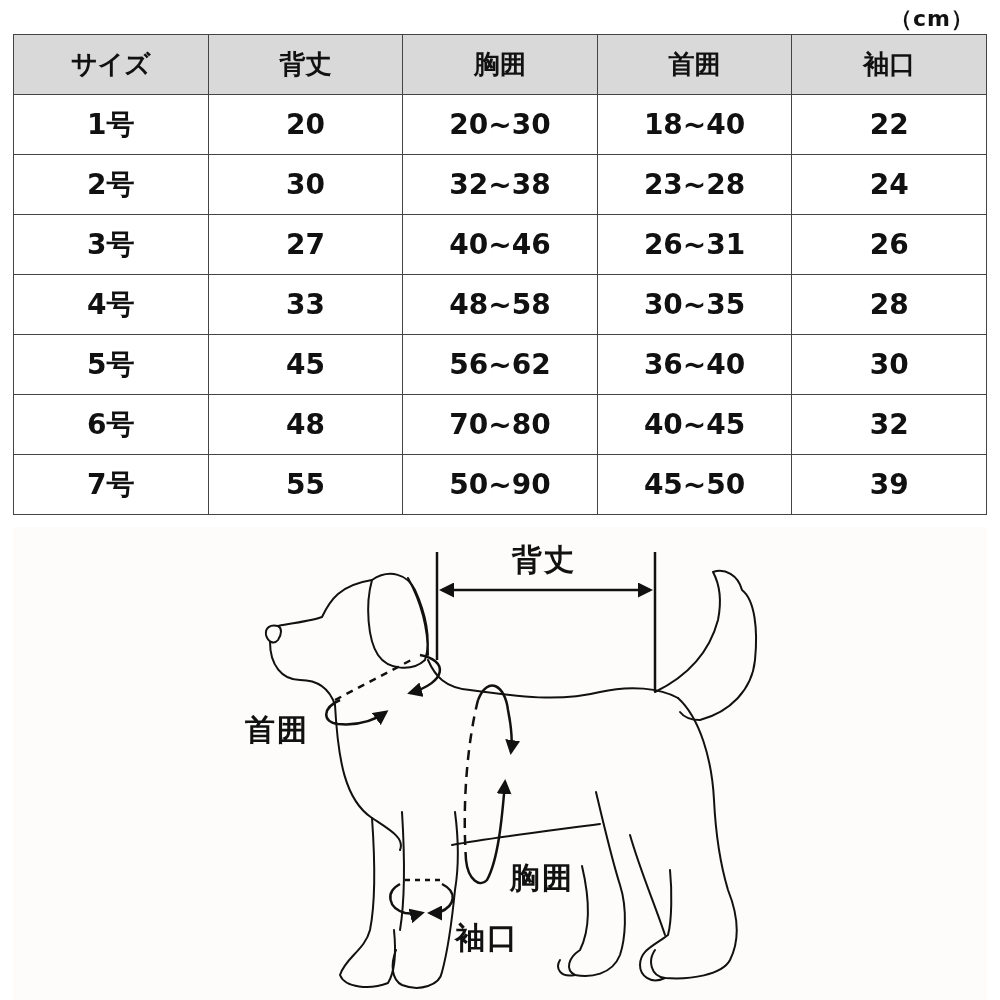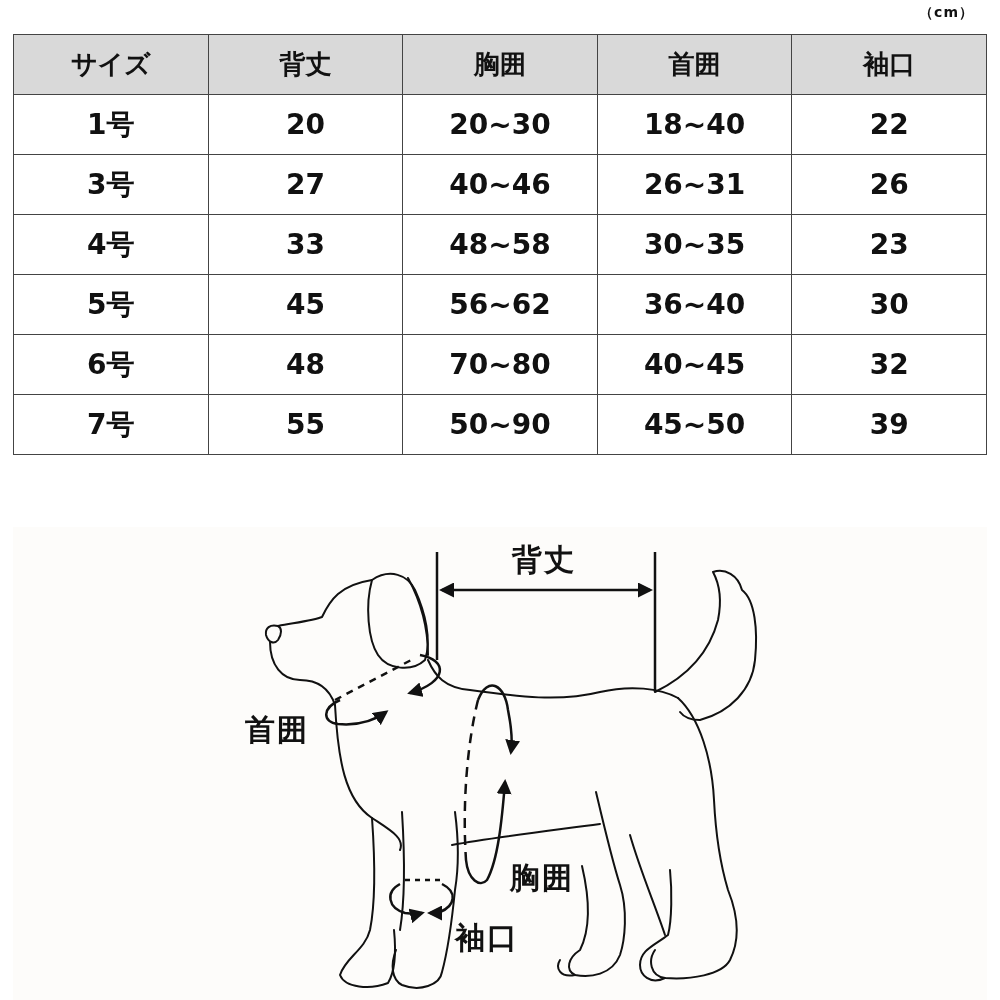--- a/index.html
+++ b/index.html
@@ -1,18 +1,18 @@
 <!DOCTYPE html>
 <html><head>
 <meta charset="utf-8">
 <style>
   html, body { margin: 0; padding: 0; background: #ffffff; }
   body { width: 1000px; height: 1000px; position: relative; overflow: hidden;
          font-family: "DejaVu Sans", "Liberation Sans", sans-serif; color: #111; }
-  .unit { position: absolute; top: 4px; right: 26px; font-size: 14px; font-weight: bold; letter-spacing: 1px; }
+  .unit { position: absolute; top: 4px; right: 26px; font-size: 22px; font-weight: bold; letter-spacing: 1px; }
   table.size { position: absolute; left: 13px; top: 34px; width: 974px; border-collapse: collapse; table-layout: fixed; }
   table.size th, table.size td { border: 1.5px solid #444; height: 59px; text-align: center; vertical-align: middle;
          font-size: 28px; font-weight: bold; padding: 0; }
   table.size th { background: #d9d9d9; font-size: 26px; }
   .diagram { position: absolute; left: 13px; top: 527px; width: 974px; height: 473px; background: #fdfcfa; }
   svg { position: absolute; left: 0; top: 0; }
   .lbl { position: absolute; font-size: 30px; font-weight: bold; letter-spacing: 2px; }
 </style>
 </head>
 <body>
@@ -31,32 +31,39 @@
   </thead>
   <tbody>
     <tr>
       <td>1号</td>
       <td>20</td>
       <td>20~30</td>
       <td>18~40</td>
       <td>22</td>
     </tr>
     <tr>
+      <td>2号</td>
+      <td>30</td>
+      <td>32~38</td>
+      <td>23~28</td>
+      <td>24</td>
+    </tr>
+    <tr>
       <td>3号</td>
       <td>27</td>
       <td>40~46</td>
       <td>26~31</td>
       <td>26</td>
     </tr>
     <tr>
       <td>4号</td>
       <td>33</td>
       <td>48~58</td>
       <td>30~35</td>
-      <td>23</td>
+      <td>28</td>
     </tr>
     <tr>
       <td>5号</td>
       <td>45</td>
       <td>56~62</td>
       <td>36~40</td>
       <td>30</td>
     </tr>
     <tr>
       <td>6号</td>

